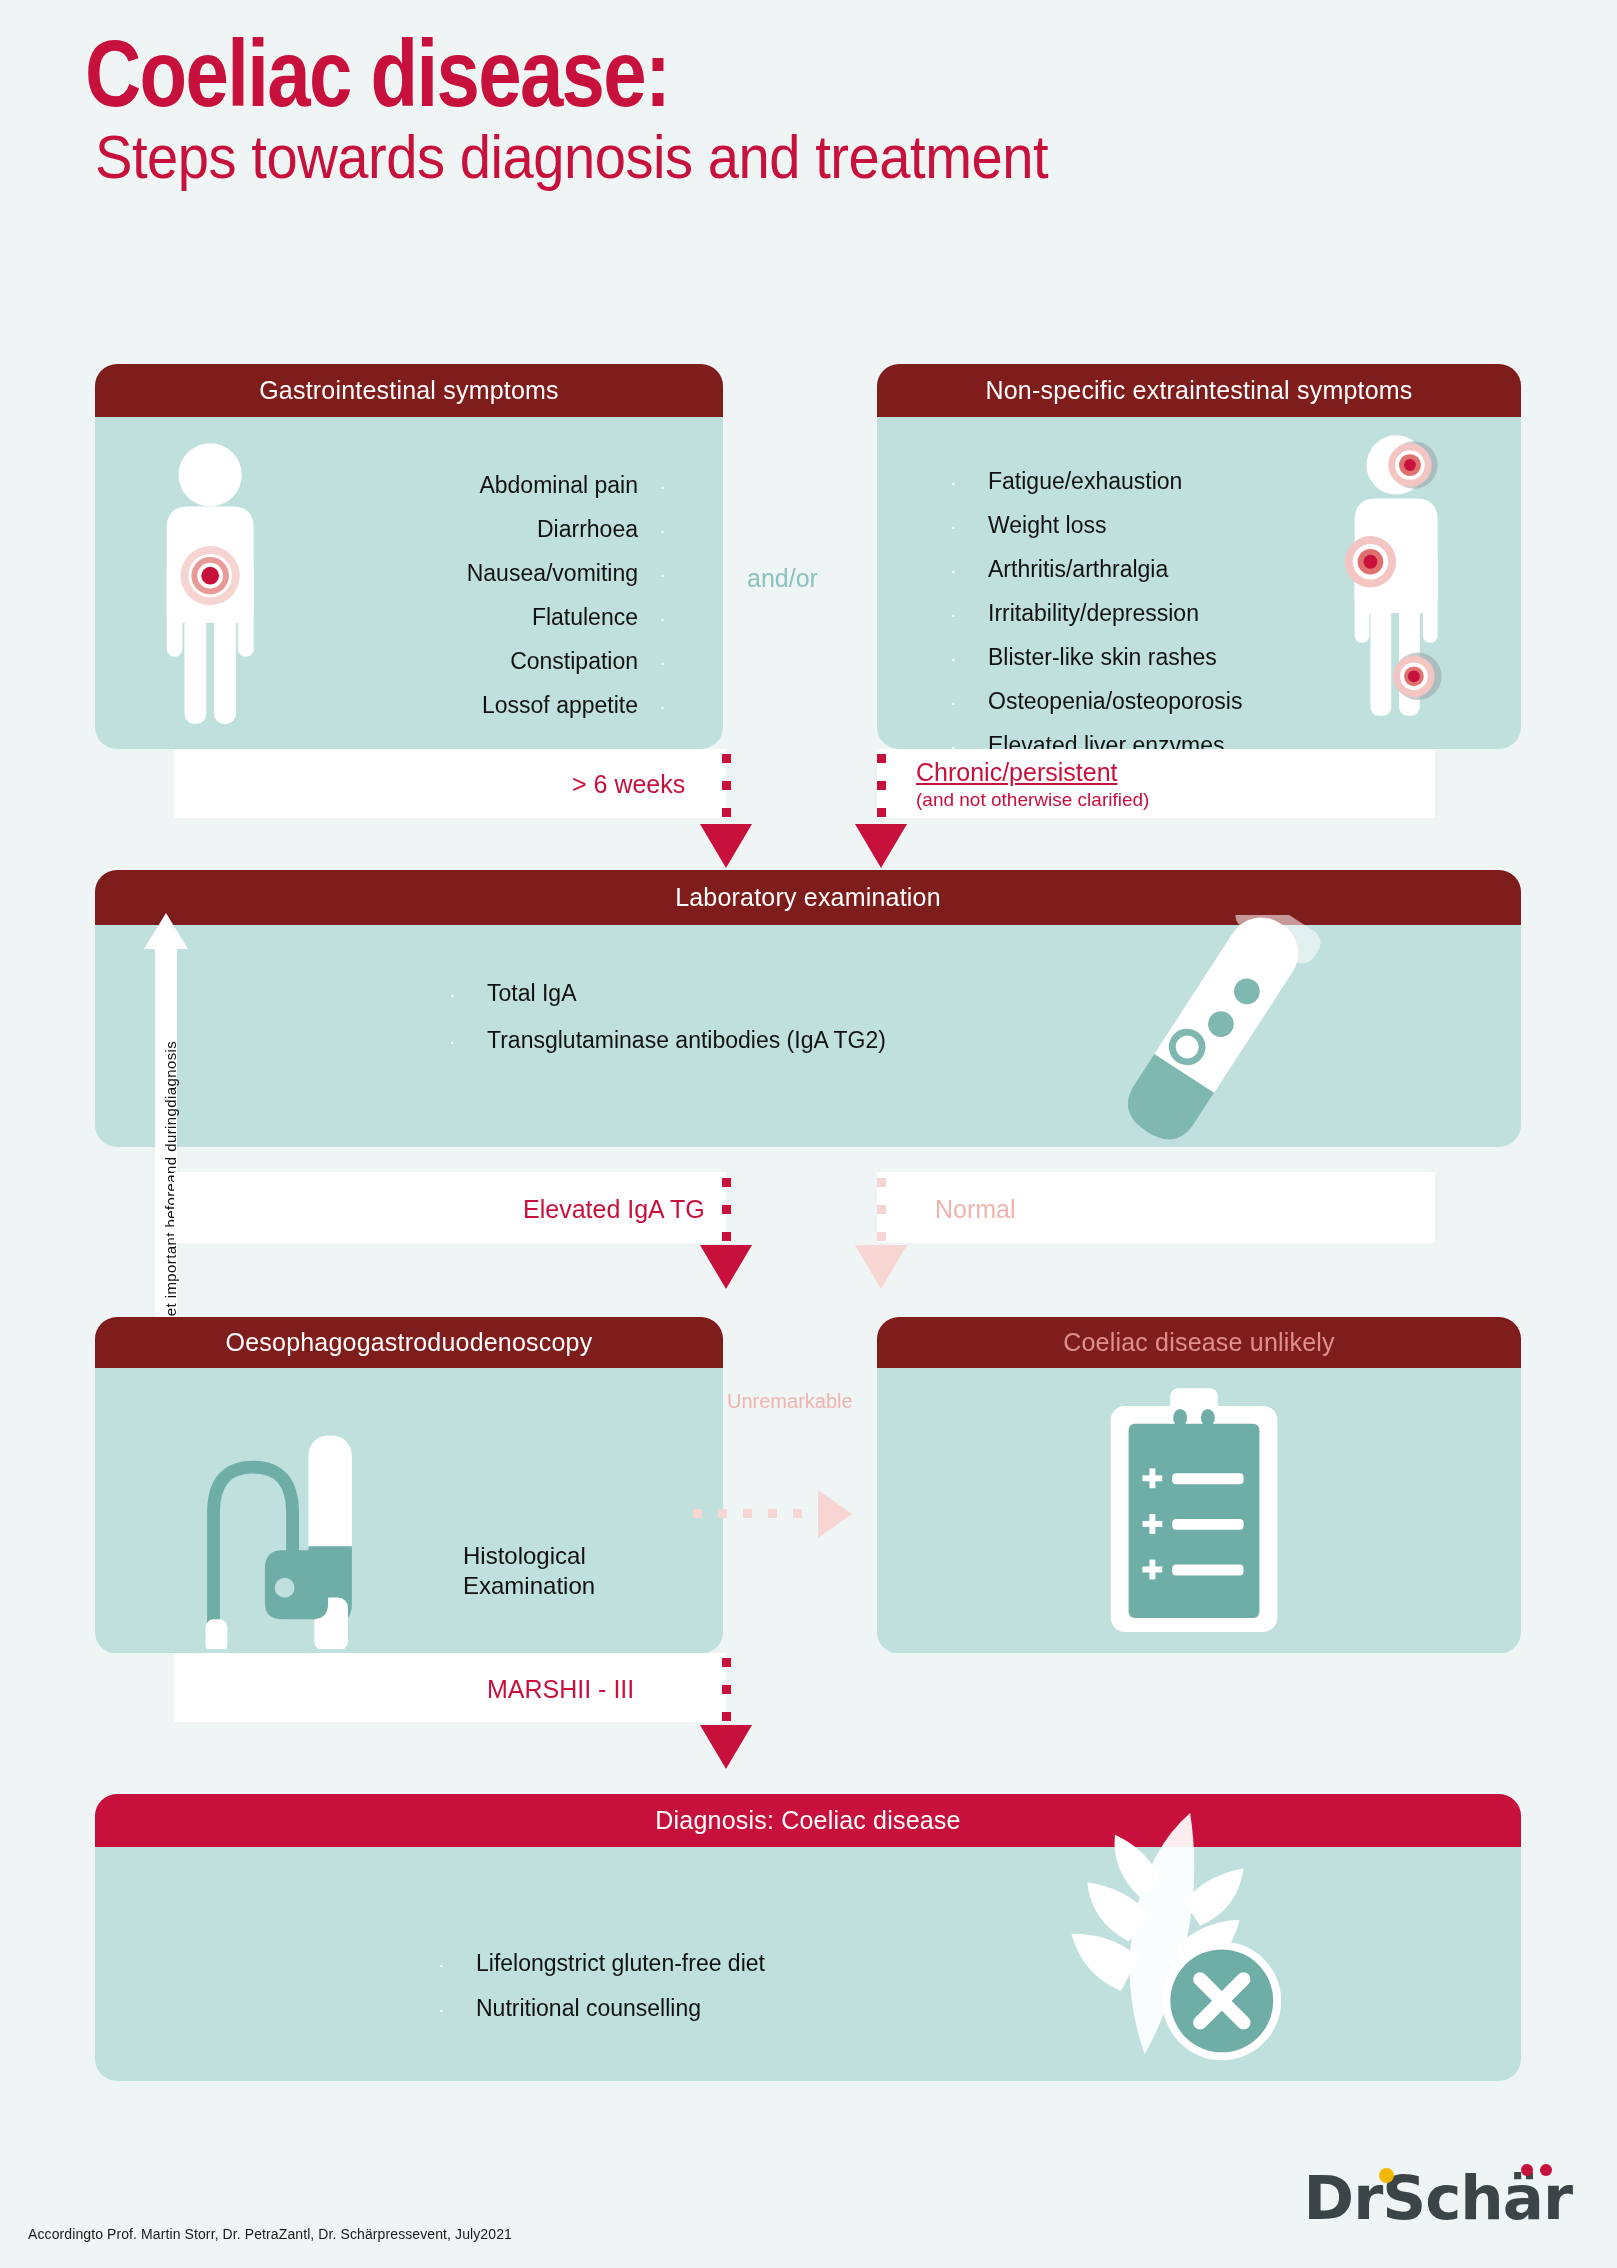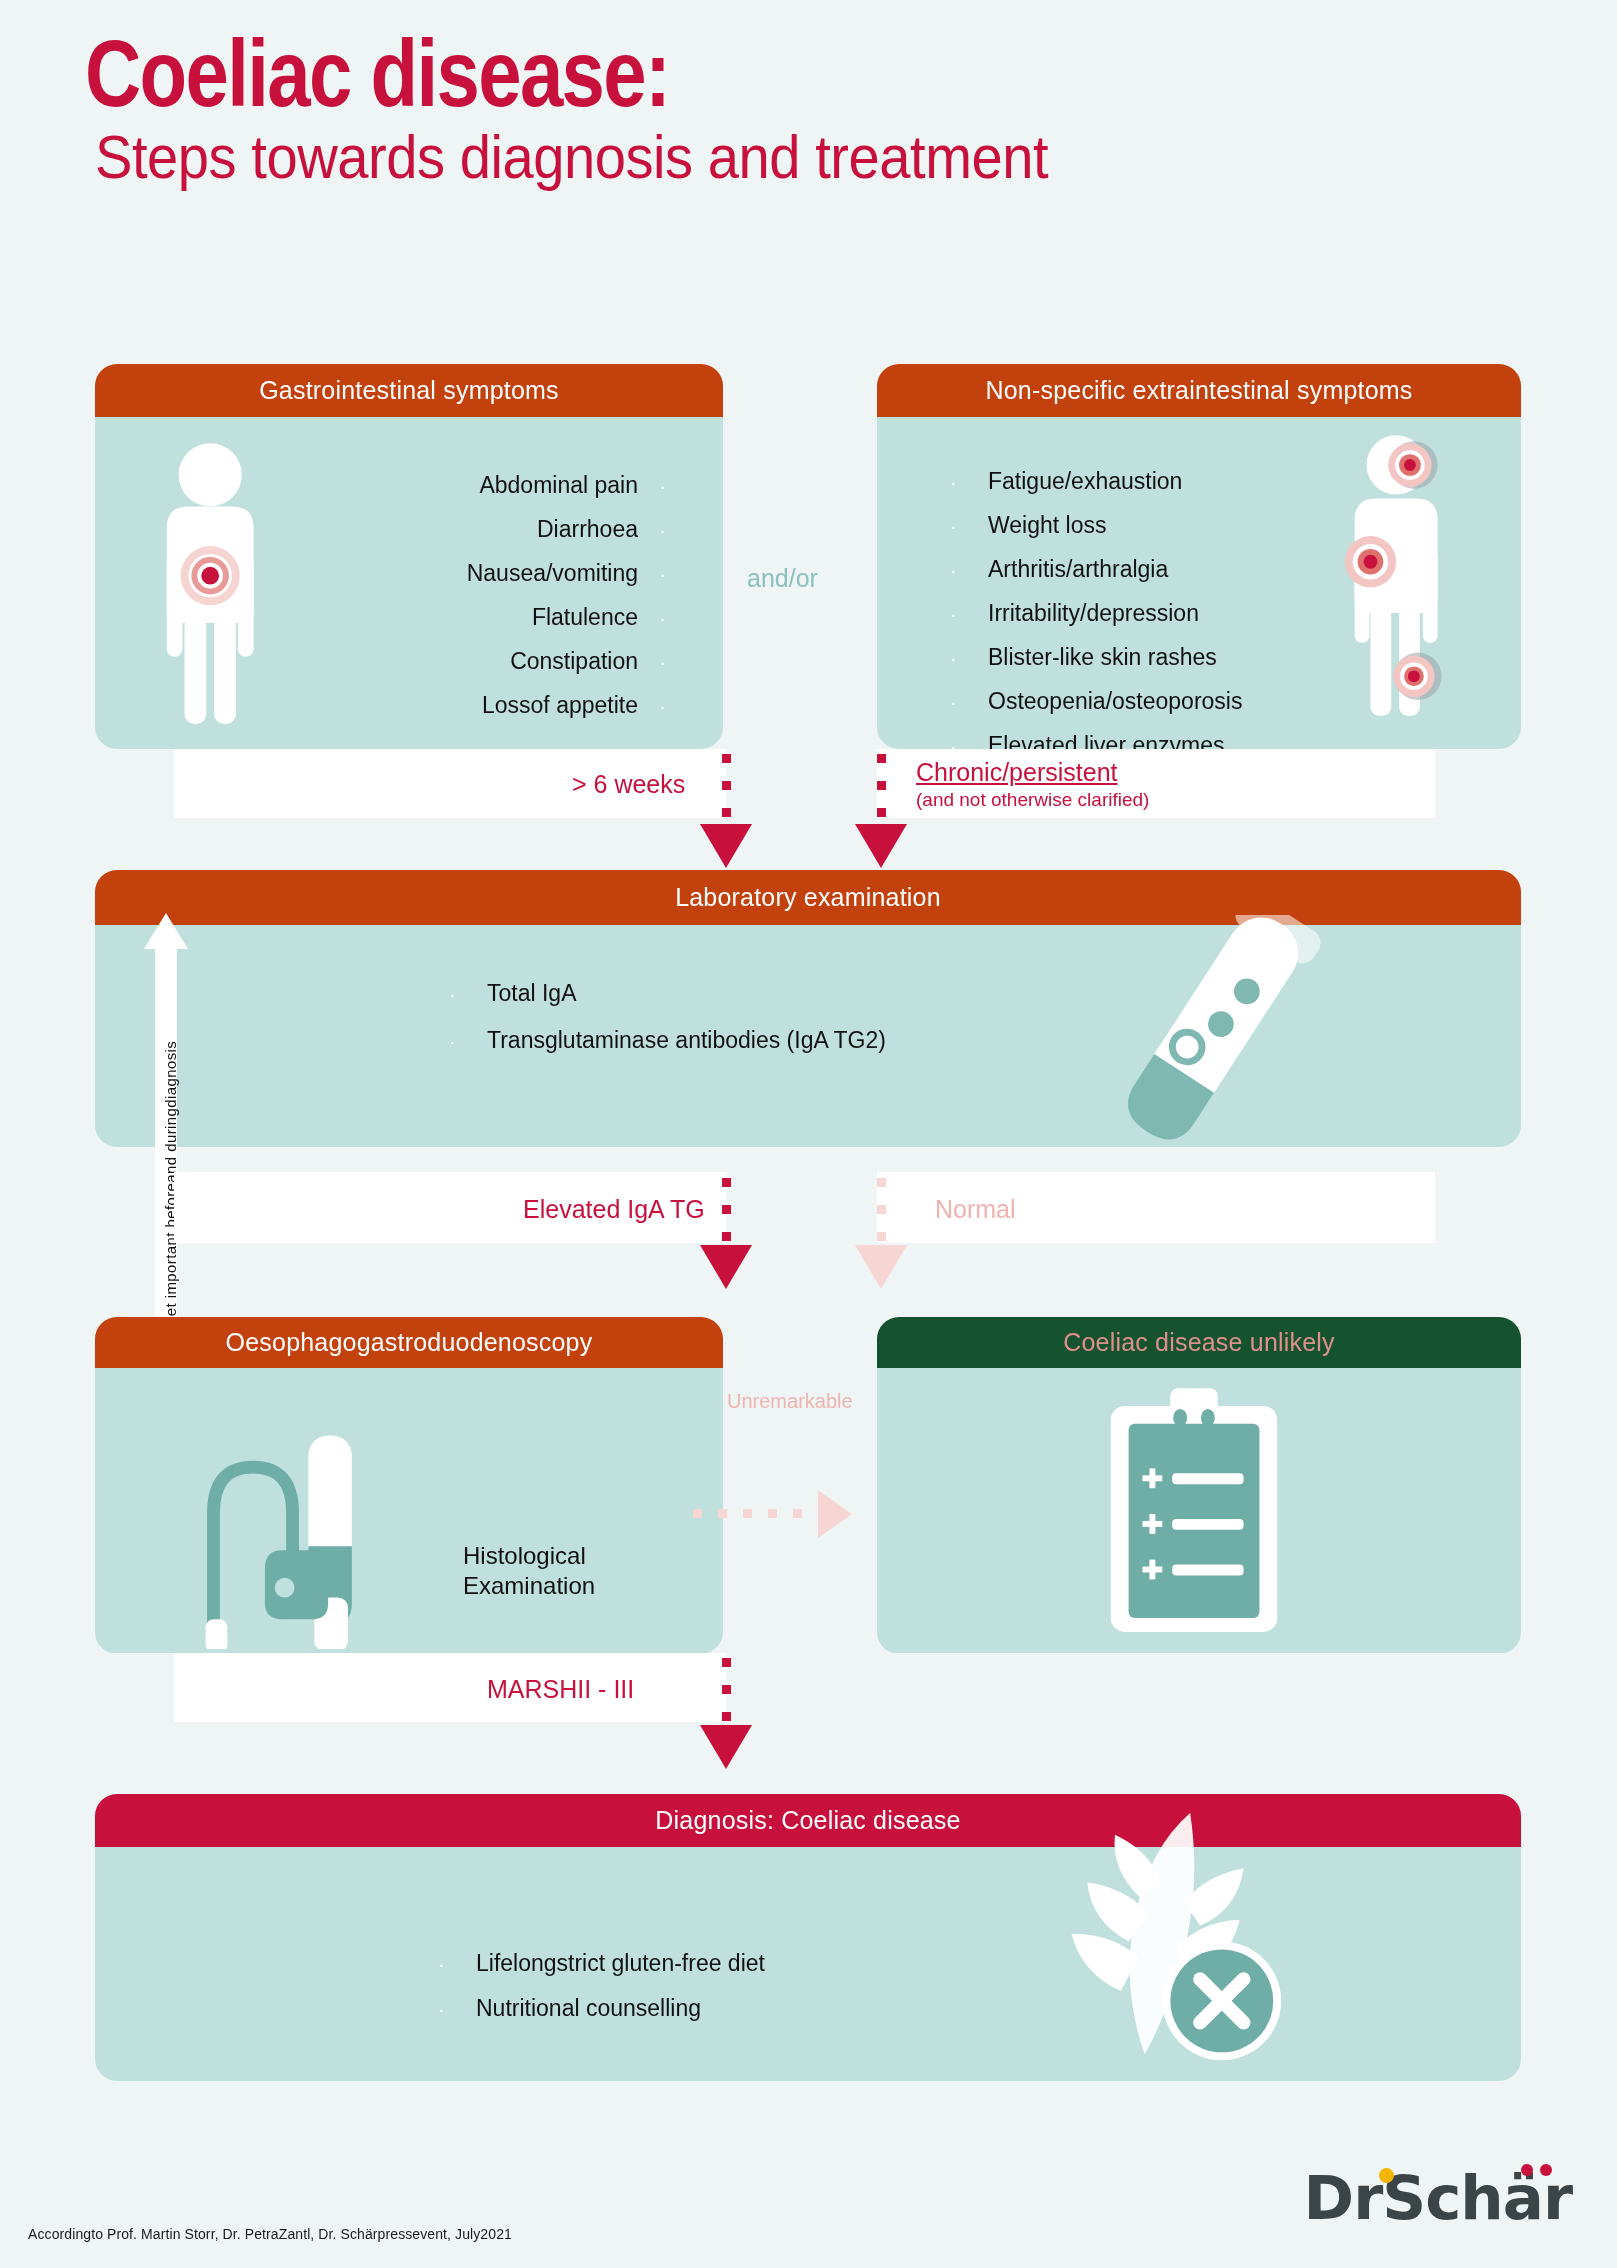--- a/index.html
+++ b/index.html
@@ -33,22 +33,22 @@
     transform-origin:left top;
   }
 
   
   .card{position:absolute;border-radius:22px;overflow:hidden;}
   .card-head{
     color:#ffffff;text-align:center;
     font-size:25px;letter-spacing:0.2px;
     display:flex;align-items:center;justify-content:center;
   }
-  .card-head.salmon{background:#c2410c;}
-  .card-head.pink{background:#14532d;color:#e0908c;}
+  .card-head.salmon{background:#7f1d1d;}
+  .card-head.pink{background:#7f1d1d;color:#e0908c;}
   .card-head.crimson{background:#c8103c;}
   .card-body{background:#bfe0dd;position:relative;width:100%;}
 
   
   ul.sym{list-style:none;margin:0;padding:0;}
   ul.sym li{
     font-size:23px;line-height:1.0;color:#111;
     position:relative;
   }
   .bullet{

